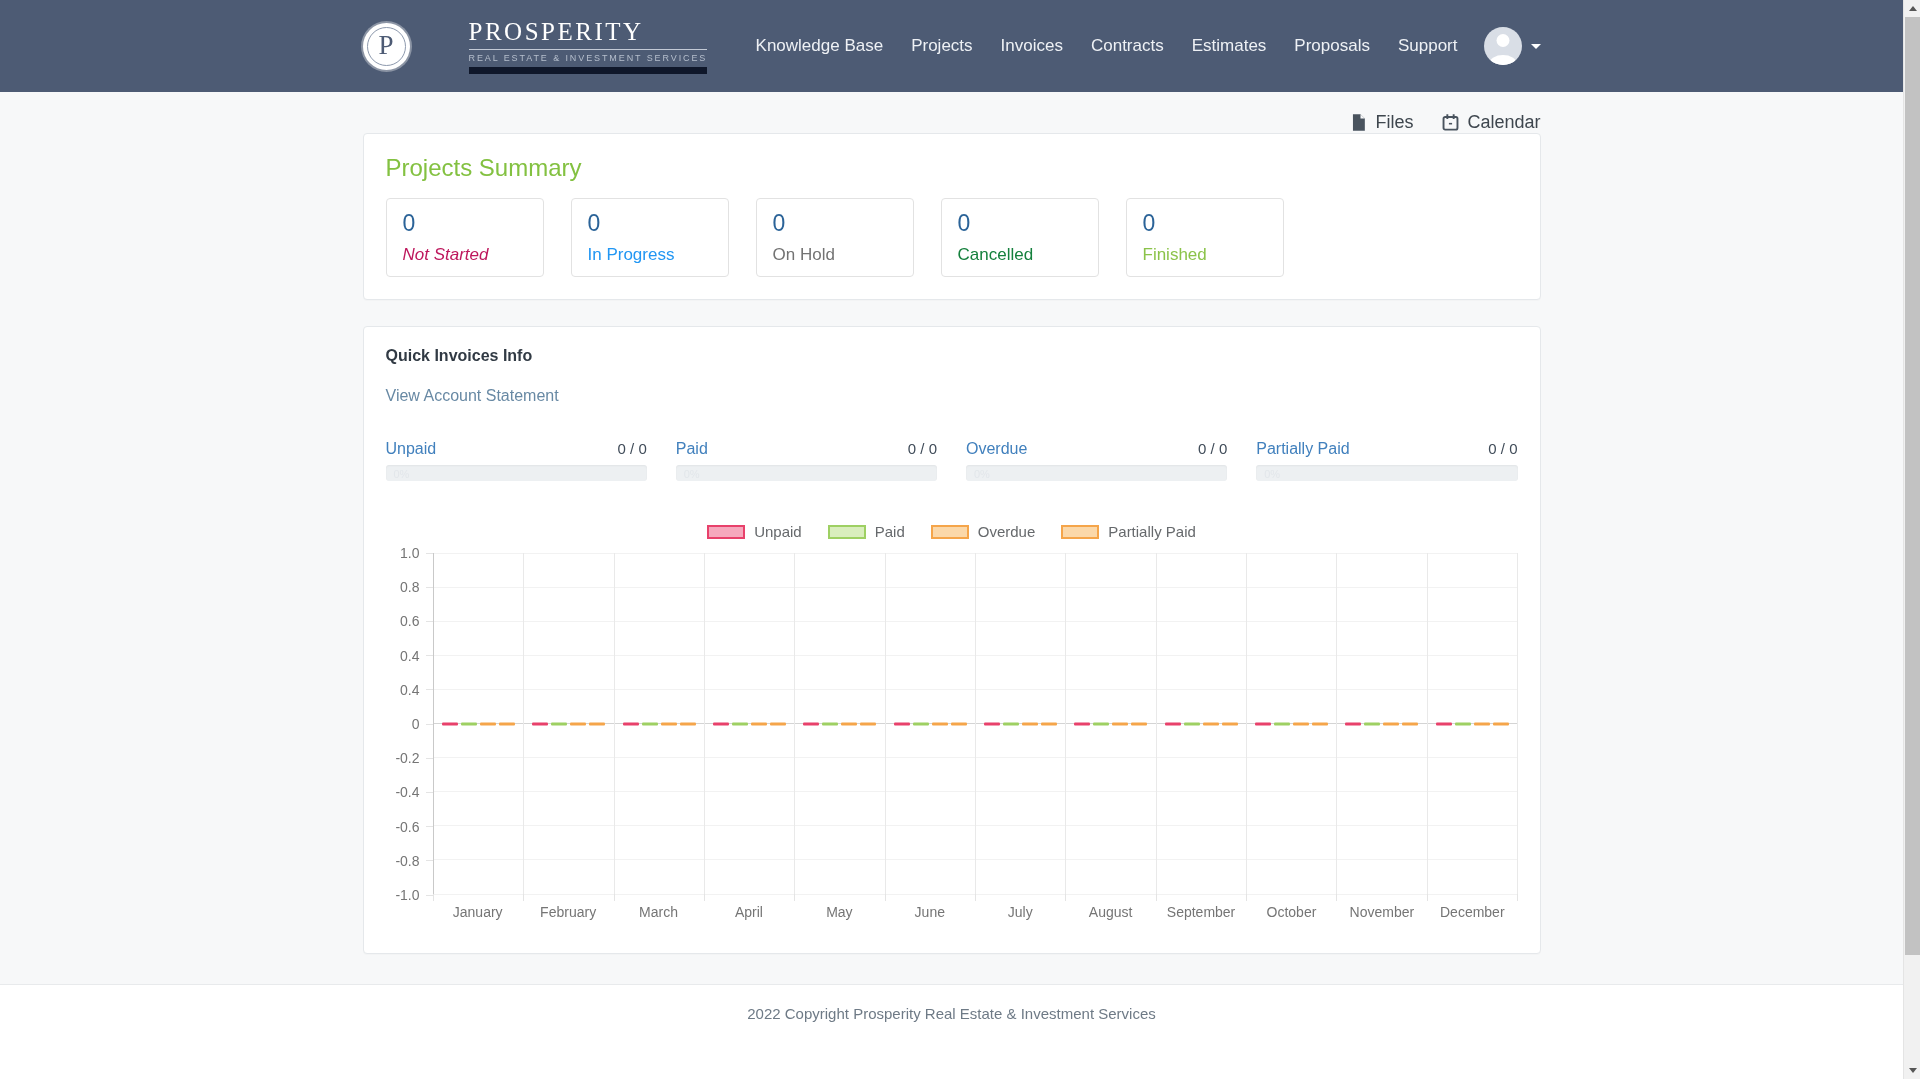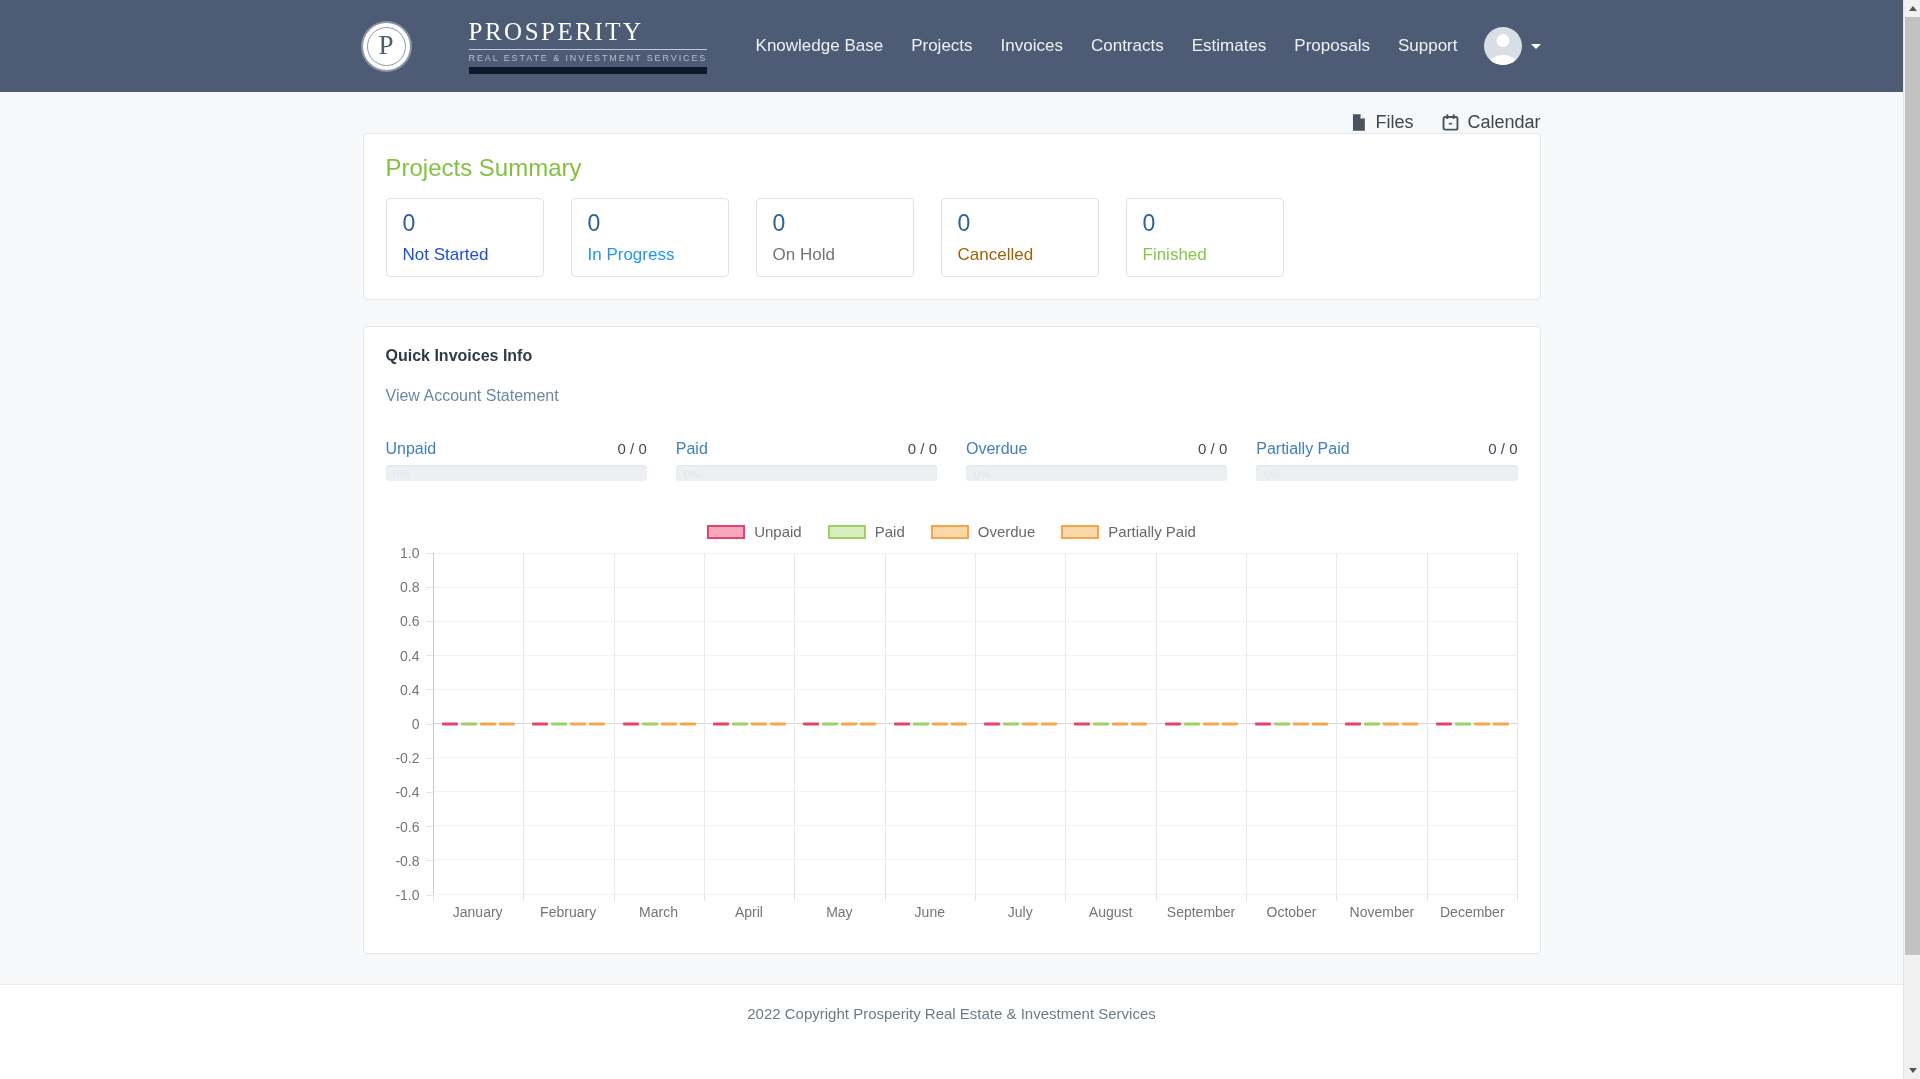--- a/index.html
+++ b/index.html
@@ -148,33 +148,33 @@
         <span>Calendar</span>
       </a>
     </div>
 
 
     <section class="card projects-card">
       <h2 class="card-title-green">Projects Summary</h2>
       <div class="stats-row">
         <a class="stat-box">
           <div class="stat-value">0</div>
-          <div class="stat-label" style="color: #1d4ed8;">Not Started</div>
+          <div class="stat-label" style="color: #be185d; font-style: italic;">Not Started</div>
         </a>
         <a class="stat-box">
           <div class="stat-value">0</div>
           <div class="stat-label" style="color: rgb(33, 150, 243);">In Progress</div>
         </a>
         <a class="stat-box">
           <div class="stat-value">0</div>
           <div class="stat-label" style="color: #737373;">On Hold</div>
         </a>
         <a class="stat-box">
           <div class="stat-value">0</div>
-          <div class="stat-label" style="color: #a16207;">Cancelled</div>
+          <div class="stat-label" style="color: #15803d;">Cancelled</div>
         </a>
         <a class="stat-box">
           <div class="stat-value">0</div>
           <div class="stat-label" style="color: rgb(139, 195, 74);">Finished</div>
         </a>
       </div>
     </section>
 
     <section class="card invoices-card">
       <h3 class="qi-title">Quick Invoices Info</h3>

